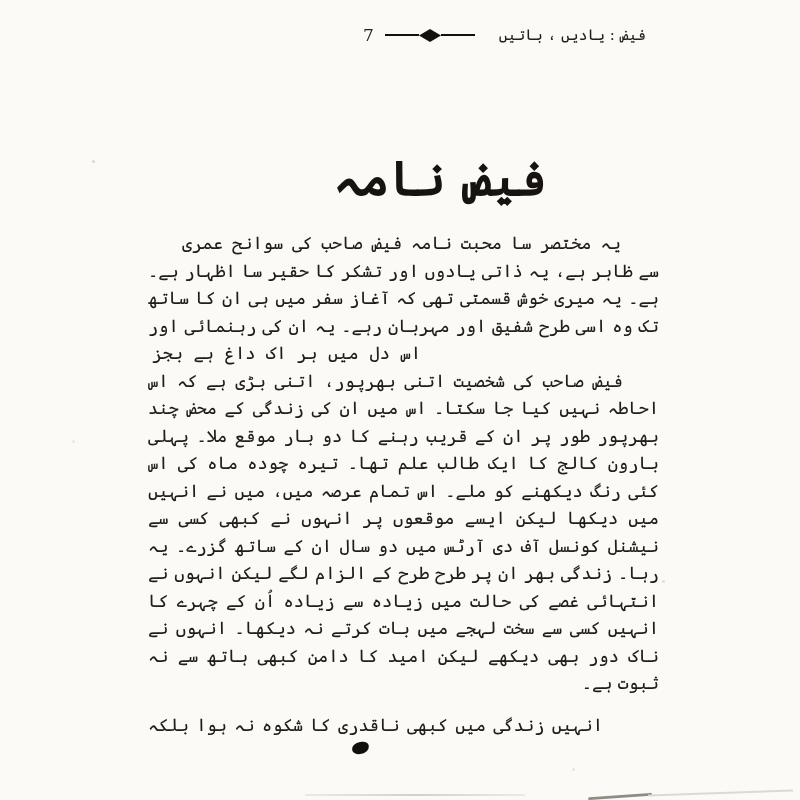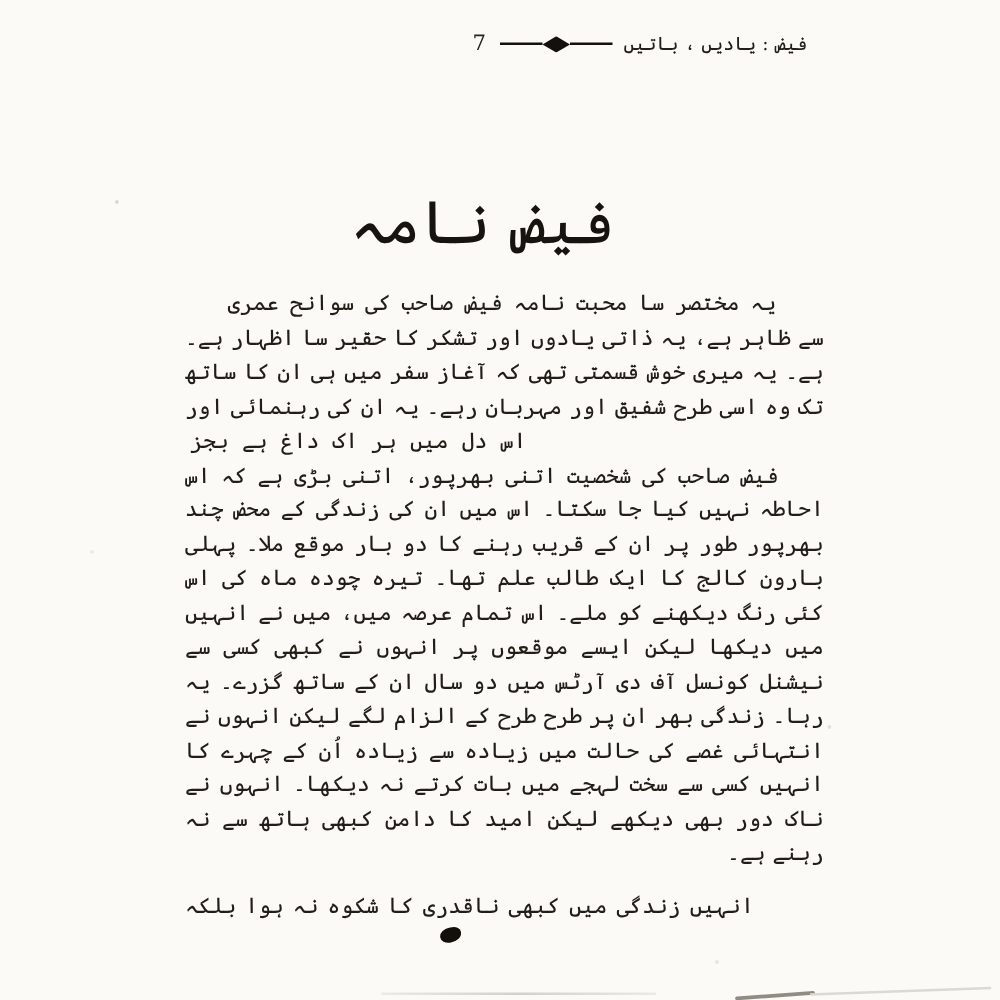--- a/index.html
+++ b/index.html
@@ -9,30 +9,30 @@
     font-family:"DejaVu Serif","Liberation Serif",serif;
   }
   .page{position:absolute;inset:0;}
 
   
   .header{
     position:absolute;top:22px;right:154px;height:26px;
     display:flex;direction:rtl;align-items:center;gap:9px;
     color:#1e1b17;
   }
-  .book-title{font-size:15px;white-space:nowrap;color:#221f1a;}
+  .book-title{font-size:15px;white-space:nowrap;color:#221f1a;margin-left:15px;}
   .ornament{display:flex;align-items:center;width:90px;direction:ltr;}
   .orn-line{height:2.5px;background:#14110d;flex:1;}
   .diamond{width:22px;height:13px;flex:0 0 auto;display:block;}
   .page-num{font-size:17px;color:#26221c;padding:0 2px;}
 
   
   .chapter-title{
     position:absolute;top:140px;left:280px;width:320px;height:76px;
-    font-size:48px;line-height:76px;font-weight:400;
+    text-align:center;font-size:48px;line-height:76px;font-weight:700;
     color:#171410;letter-spacing:1px;
   }
 
   
   .body-text{
     position:absolute;top:230px;left:148px;width:511px;
     direction:rtl;font-size:17.5px;color:#211d17;
   }
   .line{height:27.5px;line-height:27.5px;overflow:hidden;}
   .line.full{text-align:justify;text-align-last:justify;}
@@ -95,21 +95,21 @@
     <div class="line full">احاطہ نہیں کیا جا سکتا۔ اس میں ان کی زندگی کے محض چند پہلوؤں کو ہی اُجاگر کیا جا سکا ہے۔ مجھے</div>
     <div class="line full">بھرپور طور پر ان کے قریب رہنے کا دو بار موقع ملا۔ پہلی بار 1966-1956 کے دوران، جب میں</div>
     <div class="line full">بارون کالج کا ایک طالب علم تھا۔ تیرہ چودہ ماہ کی اس انتہائی مختصر مدت میں مجھے ان کی شخصیت کے</div>
     <div class="line full">کئی رنگ دیکھنے کو ملے۔ اس تمام عرصہ میں، میں نے انہیں صرف دو تین بار غصے یا رنج کی حالت</div>
     <div class="line full">میں دیکھا لیکن ایسے موقعوں پر انہوں نے کبھی کسی سے اونچی آواز میں بات نہیں کی۔ دوسری بار</div>
     <div class="line full">نیشنل کونسل آف دی آرٹس میں دو سال ان کے ساتھ گزرے۔ یہ عرصہ بھی میری زندگی کا حاصل</div>
     <div class="line full">رہا۔ زندگی بھر ان پر طرح طرح کے الزام لگے لیکن انہوں نے کبھی کسی الزام کا جواب نہ دیا۔</div>
     <div class="line full">انتہائی غصے کی حالت میں زیادہ سے زیادہ اُن کے چہرے کا رنگ بدل جاتا۔ لیکن میں نے کبھی</div>
     <div class="line full">انہیں کسی سے سخت لہجے میں بات کرتے نہ دیکھا۔ انہوں نے زندگی کے بہت مشکل اور اذیت</div>
     <div class="line full">ناک دور بھی دیکھے لیکن امید کا دامن کبھی ہاتھ سے نہ چھوڑا۔ ان کی شاعری کا بڑا حصہ اس کا منہ بولتا</div>
-    <div class="line end">رہنے ہے۔</div>
+    <div class="line end">ثبوت ہے۔</div>
     <div class="line first-p3">انہیں زندگی میں کبھی ناقدری کا شکوہ نہ ہوا بلکہ وہ اس بات پر حیرت کا اظہار کرتے</div>
   </div>
 
   <div class="ink-blot"></div>
   <div class="smudge-bottom"></div>
   <div class="curl-line"></div>
   <div class="curl-line-faint"></div>
   <div class="speckles"></div>
 
 </div>

